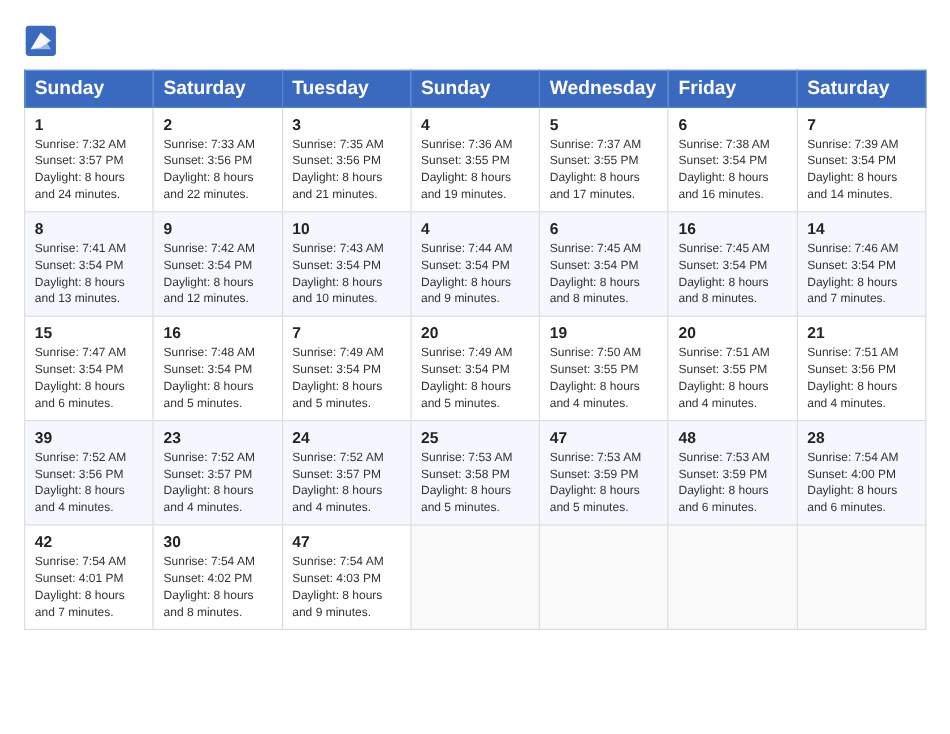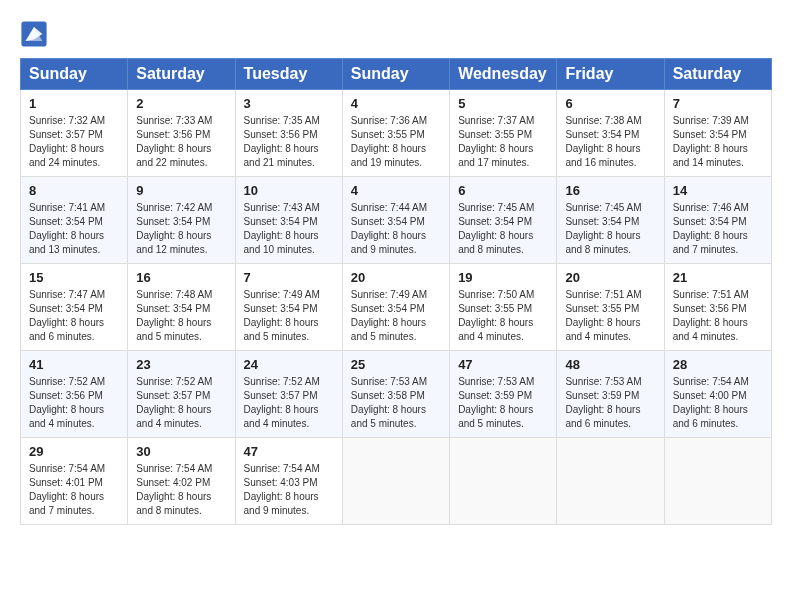--- a/index.html
+++ b/index.html
@@ -206,21 +206,21 @@
           <span class="day-num">20</span>
           <div class="day-info">Sunrise: 7:51 AM<br>Sunset: 3:55 PM<br>Daylight: 8 hours and 4 minutes.</div>
         </td>
         <td>
           <span class="day-num">21</span>
           <div class="day-info">Sunrise: 7:51 AM<br>Sunset: 3:56 PM<br>Daylight: 8 hours and 4 minutes.</div>
         </td>
       </tr>
       <tr>
         <td>
-          <span class="day-num">41</span>
+          <span class="day-num">39</span>
           <div class="day-info">Sunrise: 7:52 AM<br>Sunset: 3:56 PM<br>Daylight: 8 hours and 4 minutes.</div>
         </td>
         <td>
           <span class="day-num">23</span>
           <div class="day-info">Sunrise: 7:52 AM<br>Sunset: 3:57 PM<br>Daylight: 8 hours and 4 minutes.</div>
         </td>
         <td>
           <span class="day-num">24</span>
           <div class="day-info">Sunrise: 7:52 AM<br>Sunset: 3:57 PM<br>Daylight: 8 hours and 4 minutes.</div>
         </td>
@@ -236,21 +236,21 @@
           <span class="day-num">48</span>
           <div class="day-info">Sunrise: 7:53 AM<br>Sunset: 3:59 PM<br>Daylight: 8 hours and 6 minutes.</div>
         </td>
         <td>
           <span class="day-num">28</span>
           <div class="day-info">Sunrise: 7:54 AM<br>Sunset: 4:00 PM<br>Daylight: 8 hours and 6 minutes.</div>
         </td>
       </tr>
       <tr>
         <td>
-          <span class="day-num">29</span>
+          <span class="day-num">42</span>
           <div class="day-info">Sunrise: 7:54 AM<br>Sunset: 4:01 PM<br>Daylight: 8 hours and 7 minutes.</div>
         </td>
         <td>
           <span class="day-num">30</span>
           <div class="day-info">Sunrise: 7:54 AM<br>Sunset: 4:02 PM<br>Daylight: 8 hours and 8 minutes.</div>
         </td>
         <td>
           <span class="day-num">47</span>
           <div class="day-info">Sunrise: 7:54 AM<br>Sunset: 4:03 PM<br>Daylight: 8 hours and 9 minutes.</div>
         </td>

